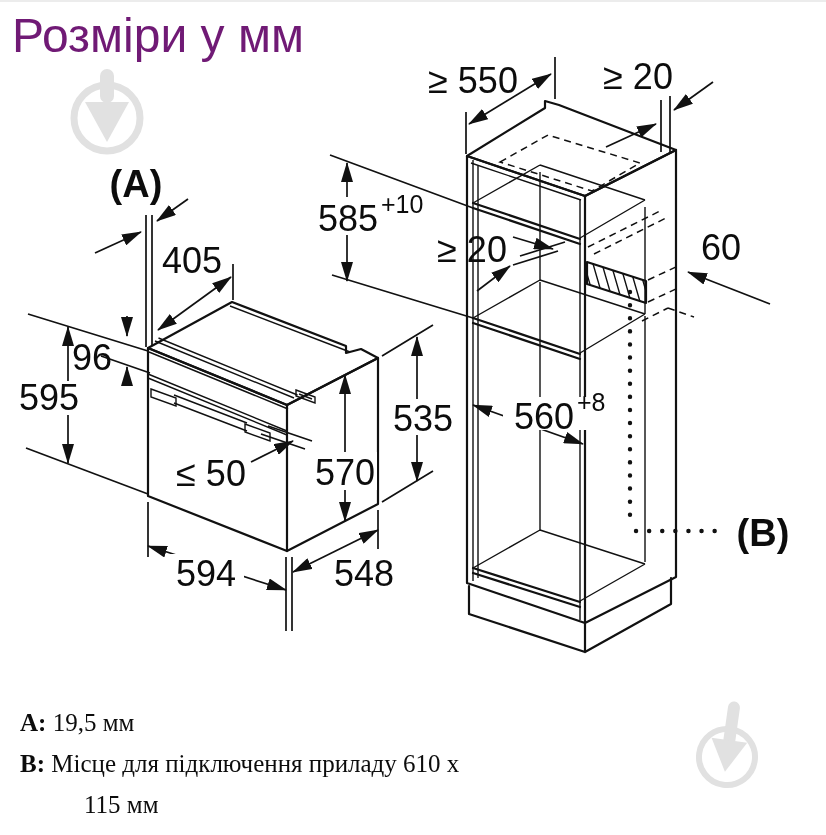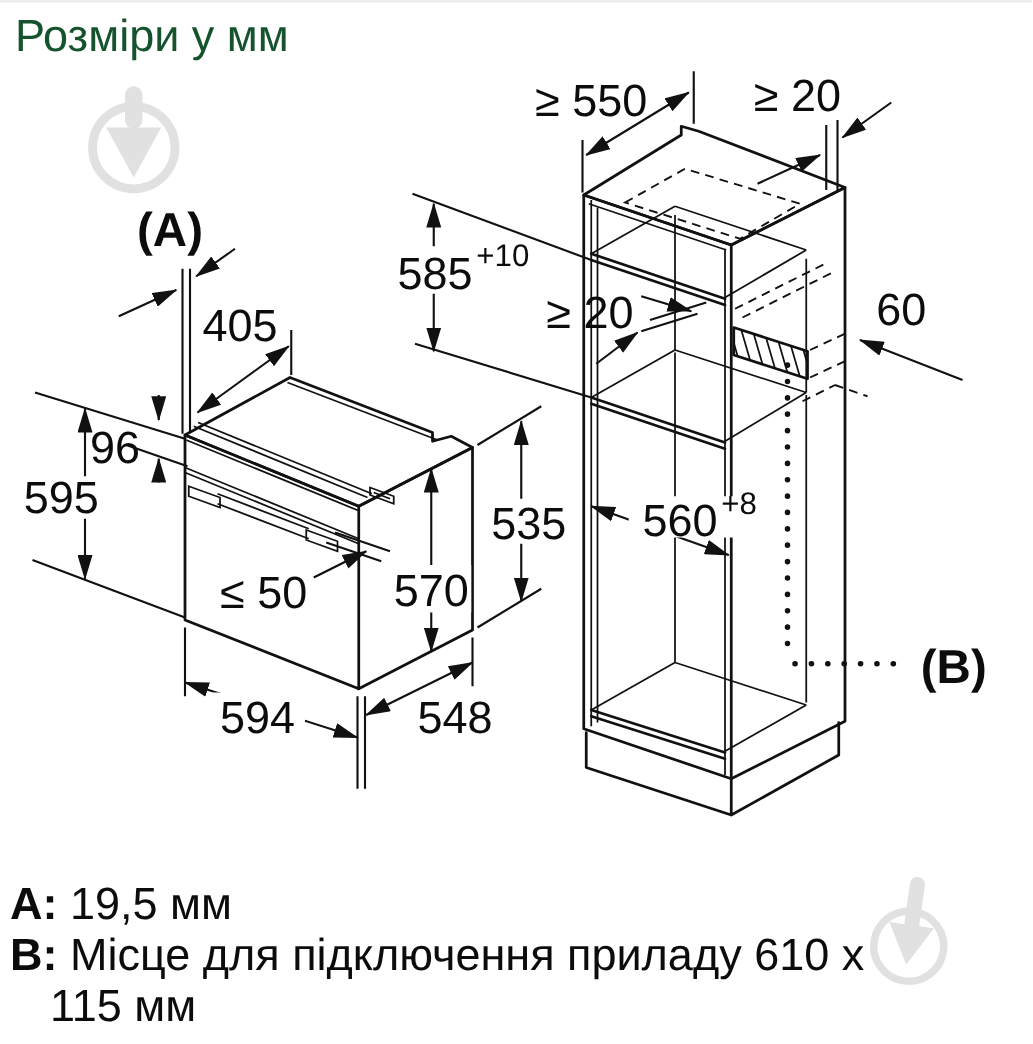--- a/index.html
+++ b/index.html
@@ -1,27 +1,27 @@
 <!DOCTYPE html>
 <html><head>
 <meta charset="utf-8">
 <style>
   html,body{margin:0;padding:0;background:#fff;}
   .stage{position:relative;width:826px;height:835px;background:#fff;overflow:hidden;
          font-family:"Liberation Sans", sans-serif;color:#0c0c0c;}
   .topline{position:absolute;left:0;top:0;width:826px;height:2px;background:#ececec;}
-  .title{position:absolute;left:12px;top:8px;font-size:36px;color:#14532d;}
+  .title{position:absolute;left:12px;top:8px;font-size:48px;color:#701a75;}
   svg{position:absolute;left:0;top:0;}
   svg text{font-family:"Liberation Sans", sans-serif;fill:#0c0c0c;}
   .dim{font-size:36px;}
   .dimb{font-size:38px;font-weight:bold;}
   .sup{font-size:25px;}
-  .notes{position:absolute;left:8px;top:702px;width:790px;font-size:36px;line-height:41px;}
+  .notes{position:absolute;left:20px;top:702px;width:790px;font-size:25px;line-height:41px;font-family:Liberation Serif, serif;}
   .notes .lbl{font-weight:bold;}
-  .note-b-line2{margin-left:32px;}
+  .note-b-line2{margin-left:64px;}
   .strk{stroke:#111;fill:none;stroke-width:2.2;stroke-linejoin:round;stroke-linecap:round;}
   .thin{stroke:#111;fill:none;stroke-width:1.4;}
   .dimln{stroke:#111;fill:none;stroke-width:1.7;}
   .dash{stroke:#111;fill:none;stroke-width:1.5;stroke-dasharray:7 5;}
   .dot{stroke:#111;fill:none;stroke-width:4.4;stroke-linecap:round;stroke-dasharray:0.1 13;}
   .wm{fill:#e1e1e1;}
   .wm-ring{fill:none;stroke:#e1e1e1;}
 </style>
 </head>
 <body>

